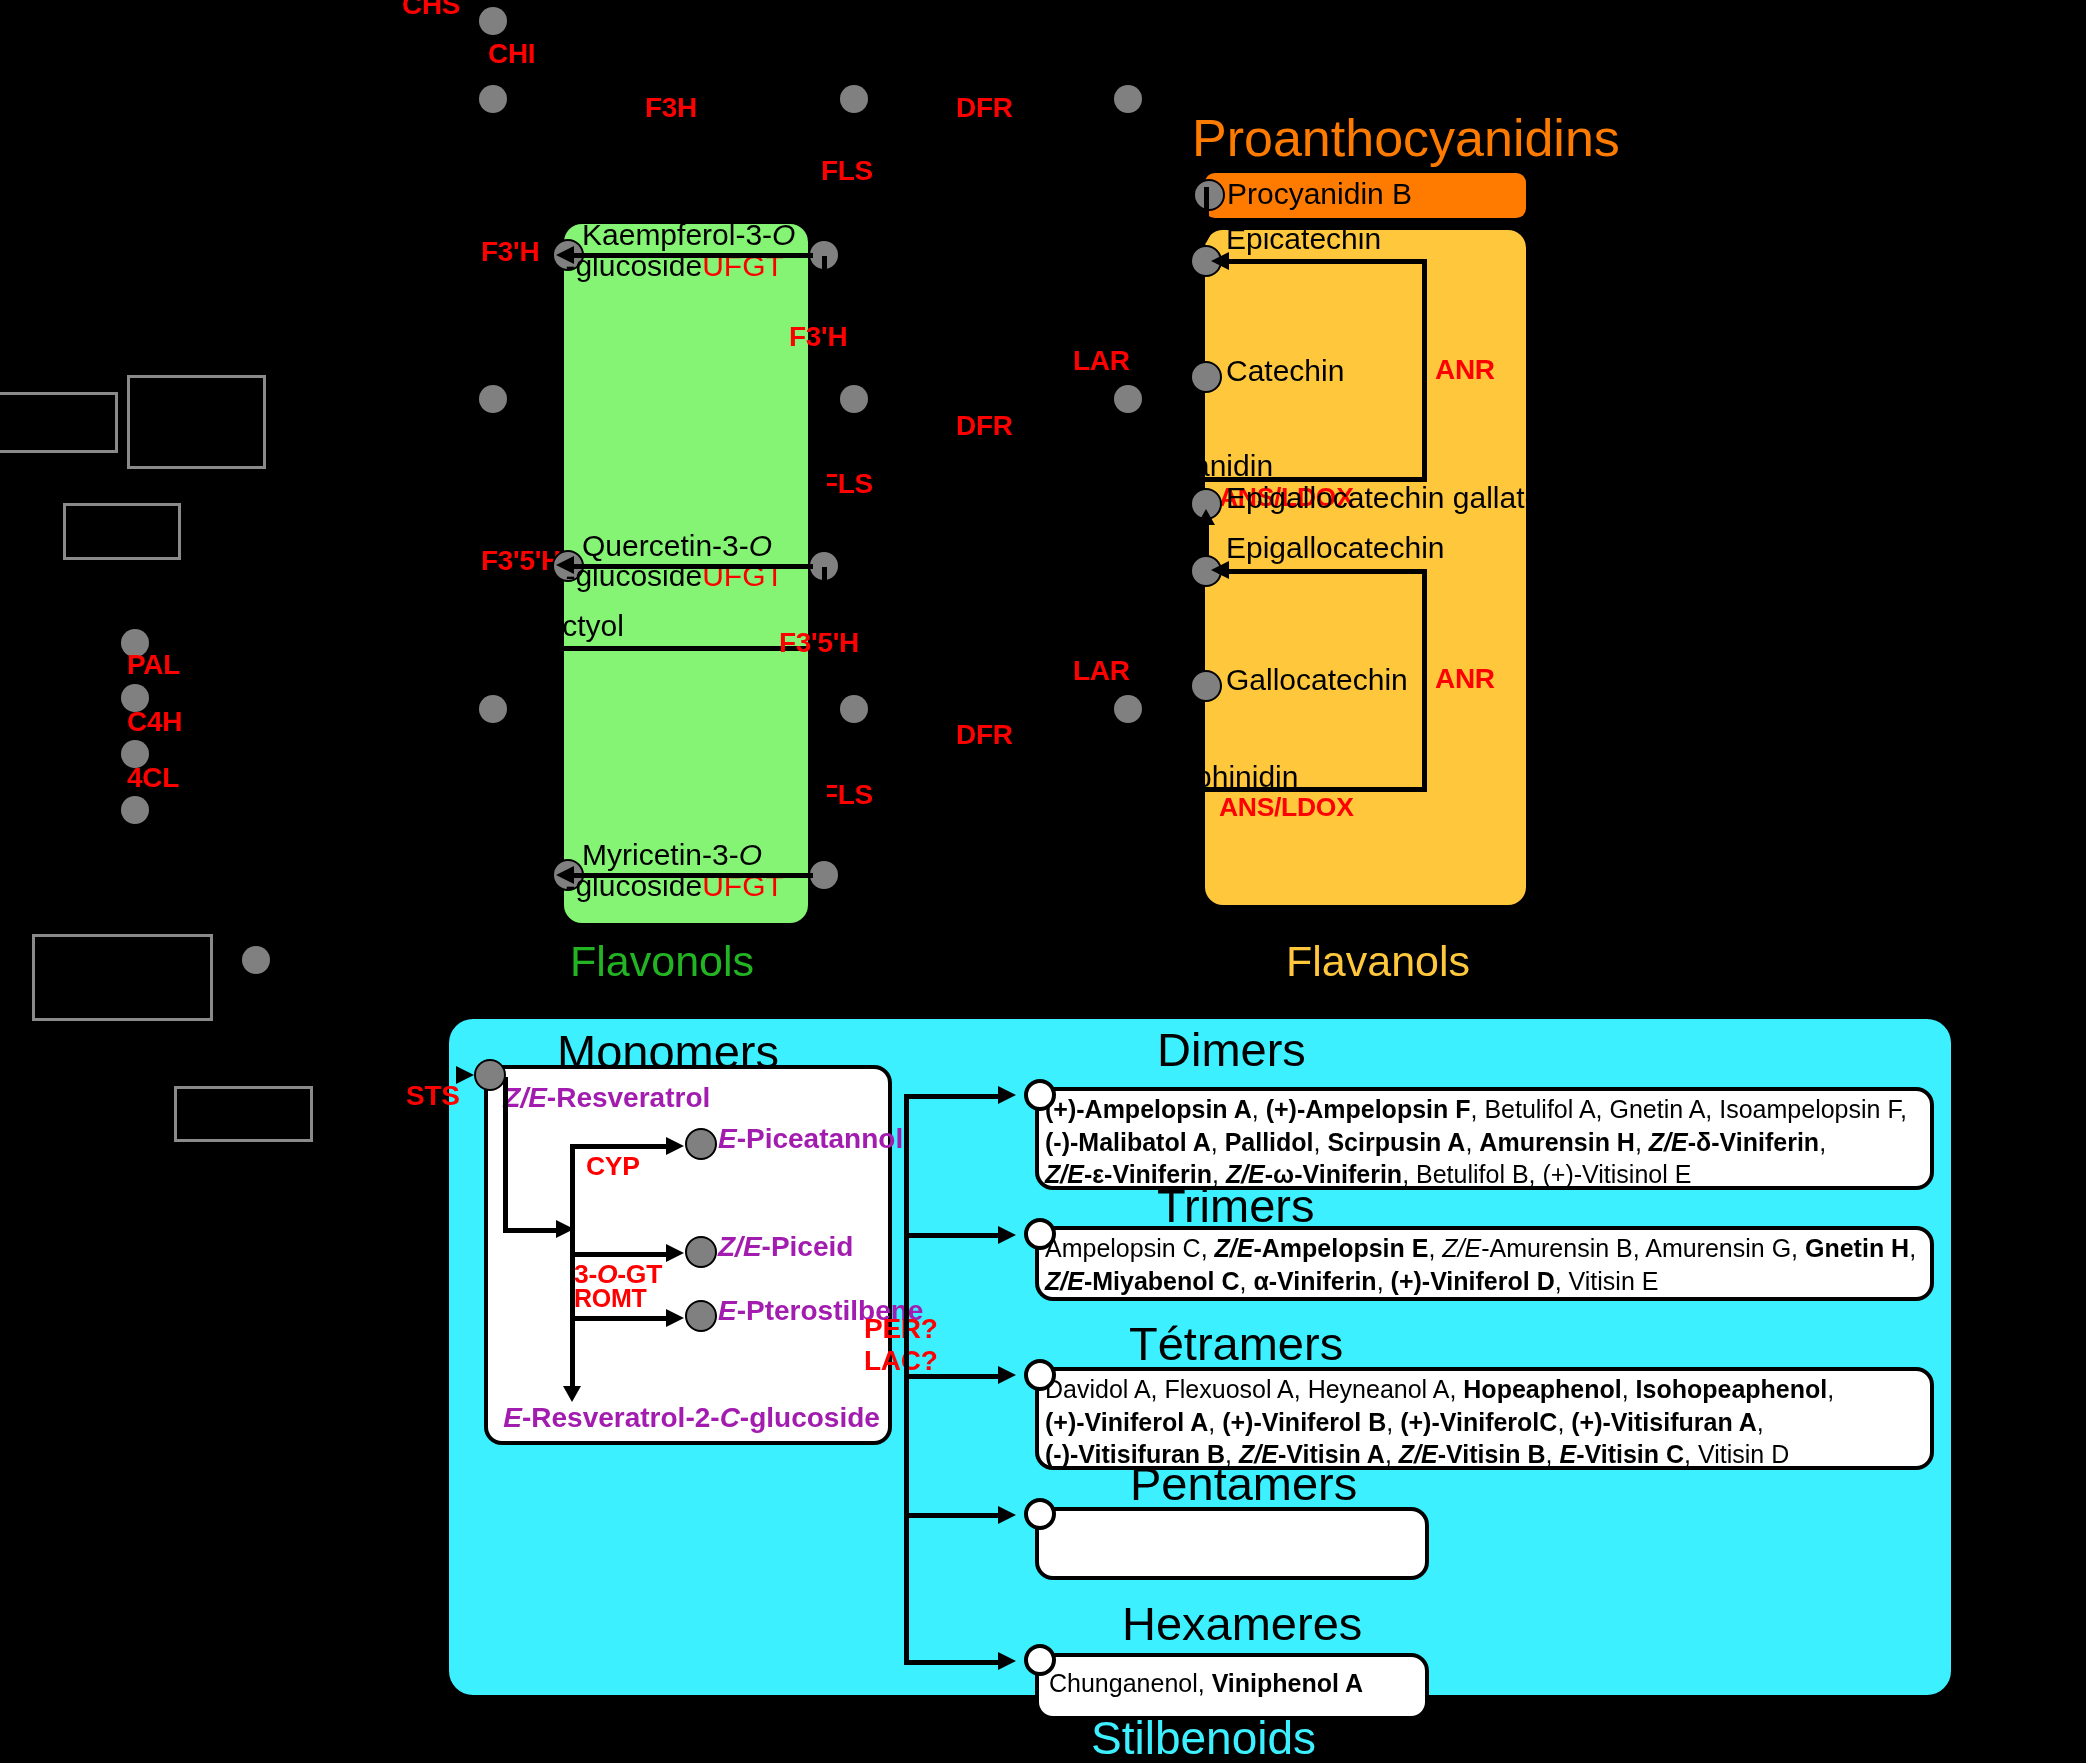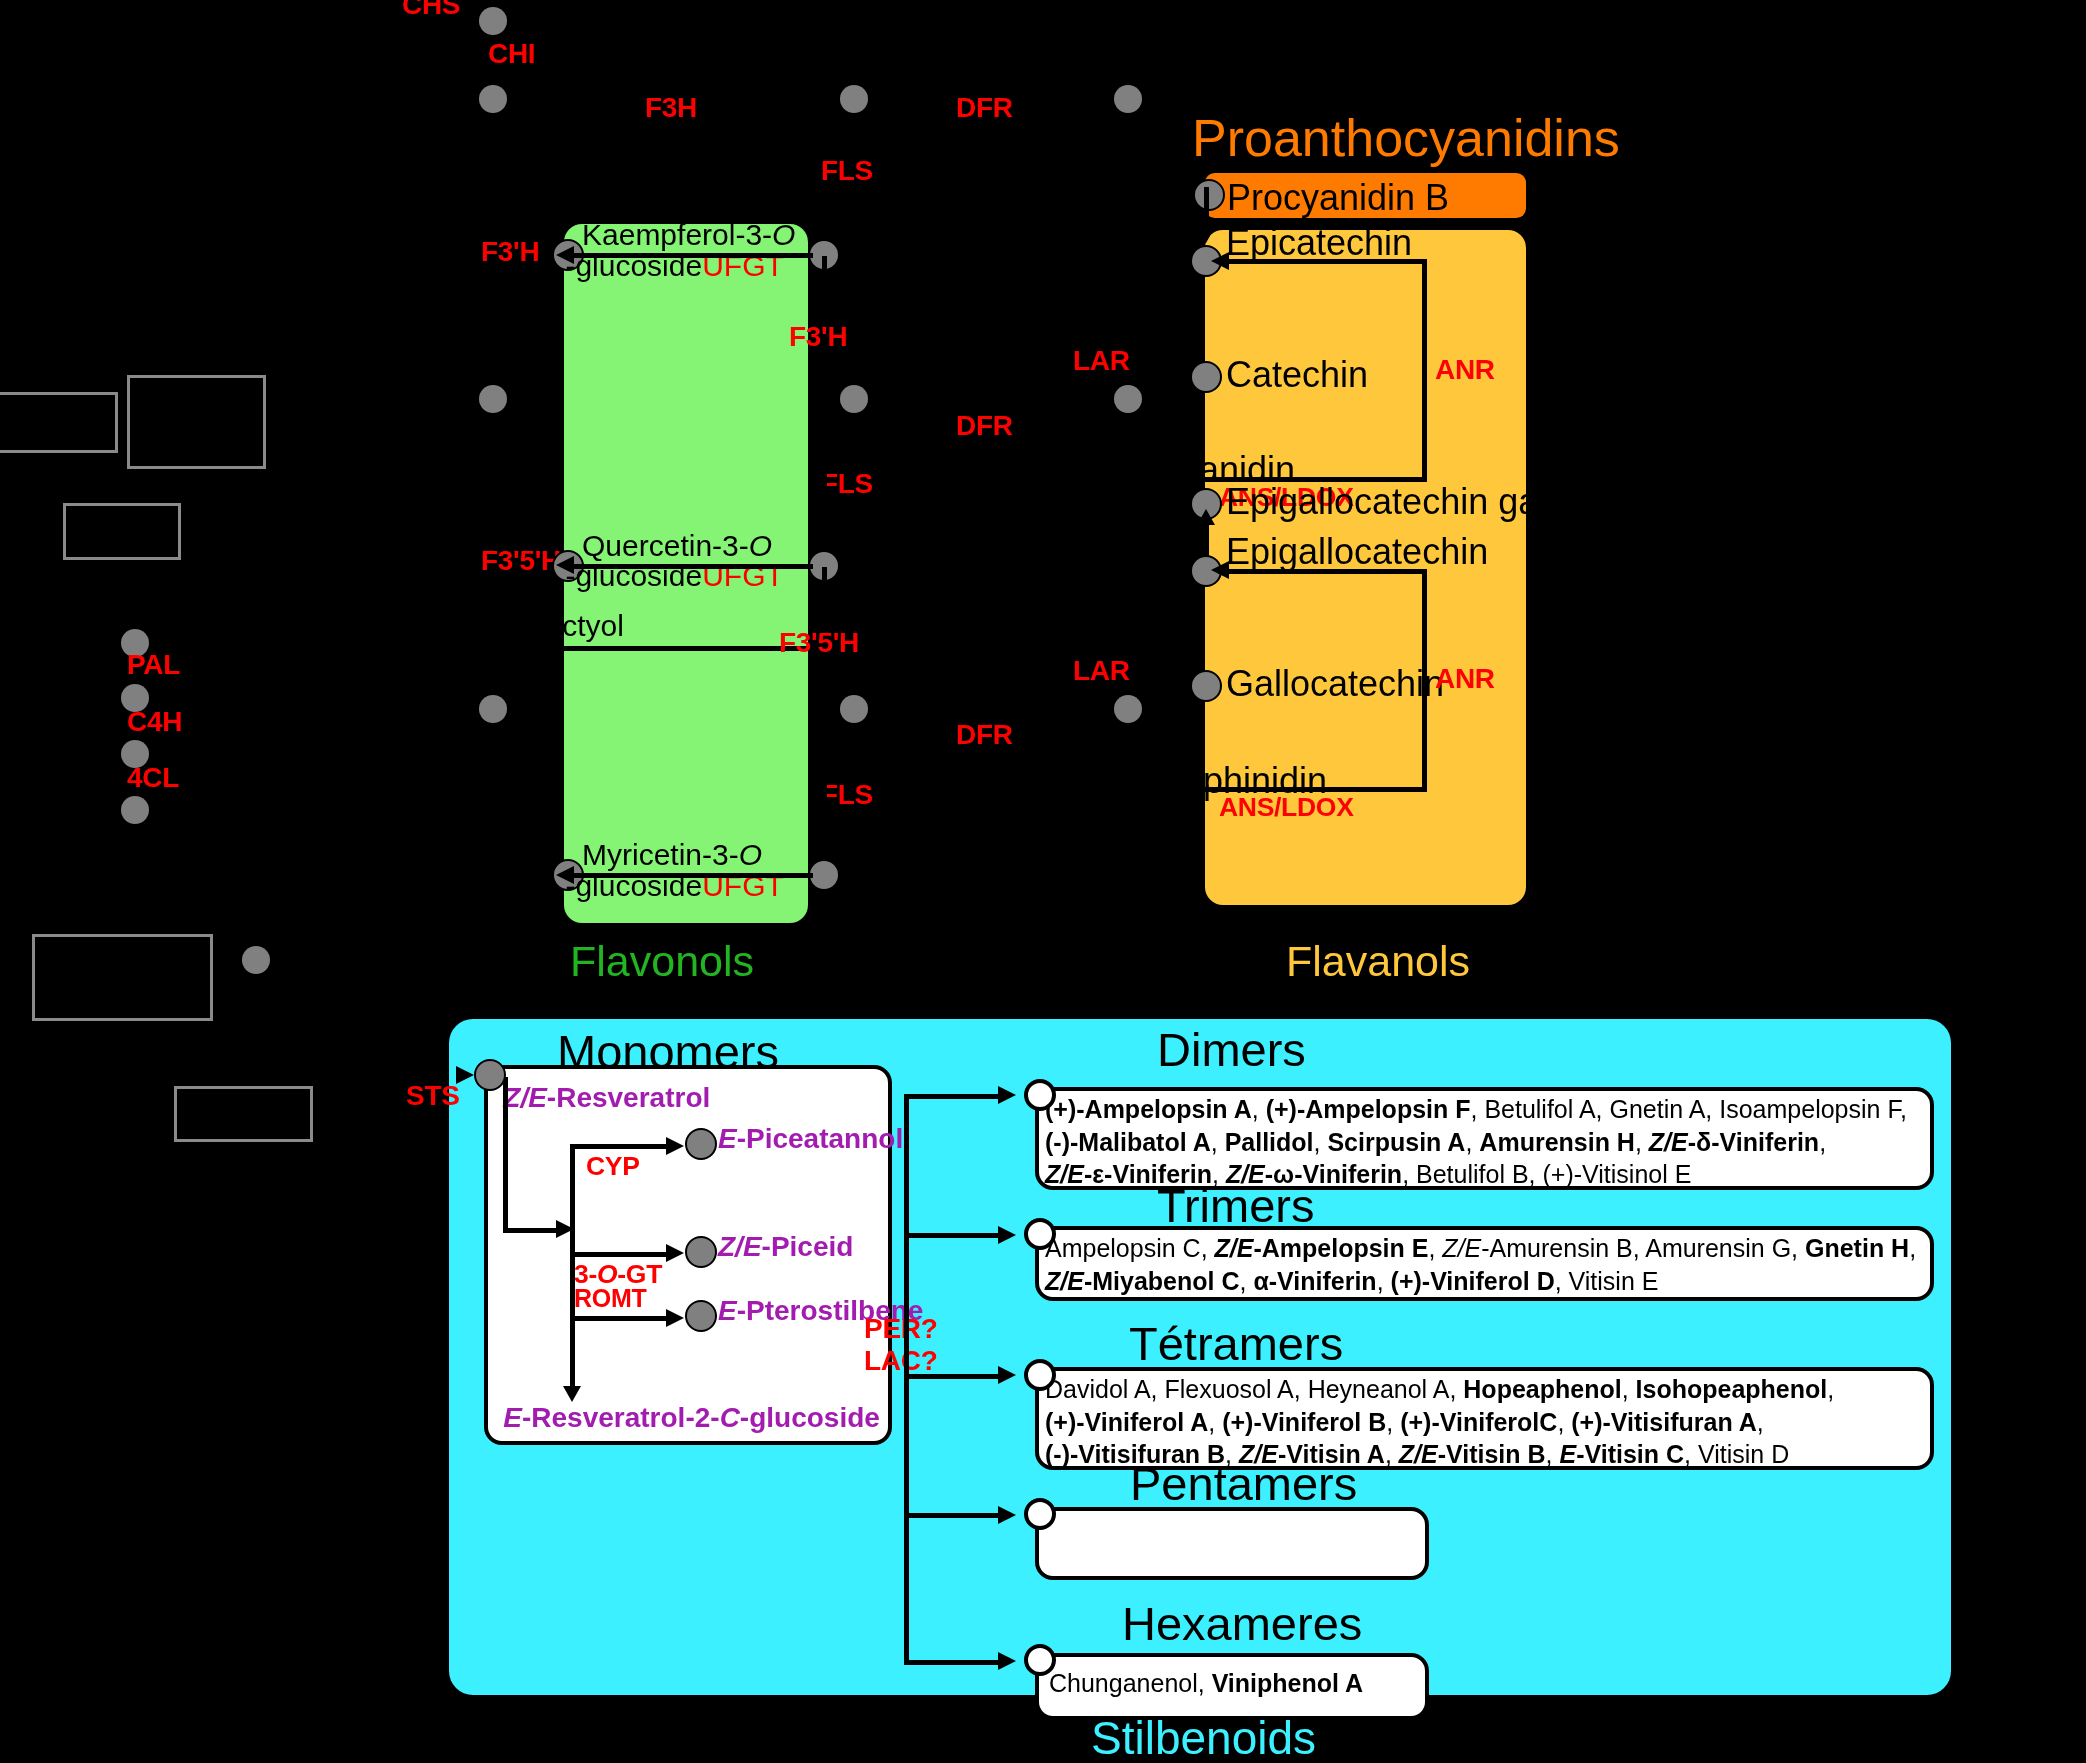--- a/index.html
+++ b/index.html
@@ -24,21 +24,21 @@
       background:#85f373;border-radius:18px;}
   .cmpd{position:absolute;color:#000;font-size:30px;white-space:nowrap;line-height:1.0;}
   .cmpd .it{font-style:italic;}
   .cmpd .ufgt{color:#ff0000;font-weight:normal;}
 
   
   #procy-bar{position:absolute;left:1205px;top:173px;width:321px;height:45px;
       background:#ff7b00;border-radius:9.8px;}
   #flavanols-panel{position:absolute;left:1205px;top:230px;width:321px;height:675px;
       background:#ffc83c;border-radius:18px;}
-  .opcmpd{position:absolute;color:#000;font-size:36px;white-space:nowrap;}
+  .opcmpd{position:absolute;color:#000;font-size:30px;white-space:nowrap;}
 
   
   #stil-panel{position:absolute;left:449px;top:1019px;width:1502px;height:676px;
       background:#3cf0ff;border-radius:24px;}
   .stil-head{position:absolute;color:#000;font-size:47px;white-space:nowrap;}
   .wbox{position:absolute;background:#fff;border:4.9px solid #000;border-radius:18px;
         box-sizing:border-box;}
   .wlist{position:absolute;color:#000;font-size:25px;line-height:1.30;white-space:nowrap;}
   .wlist b{font-weight:bold;}
   .wlist i{font-style:italic;}

